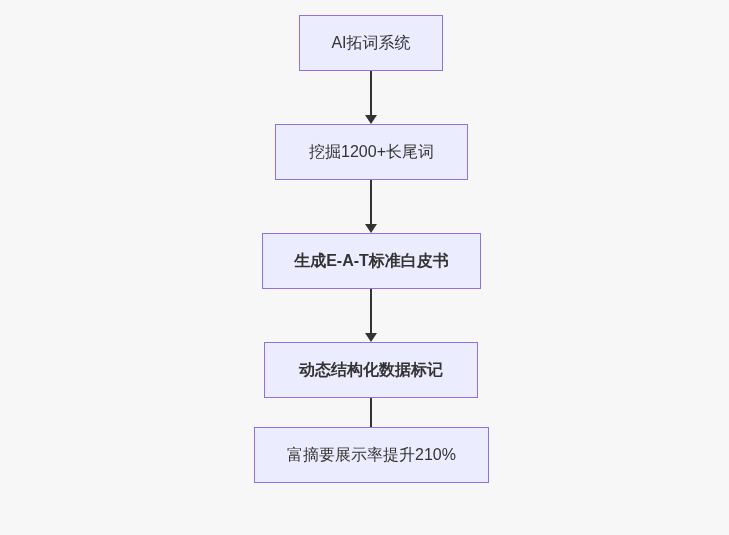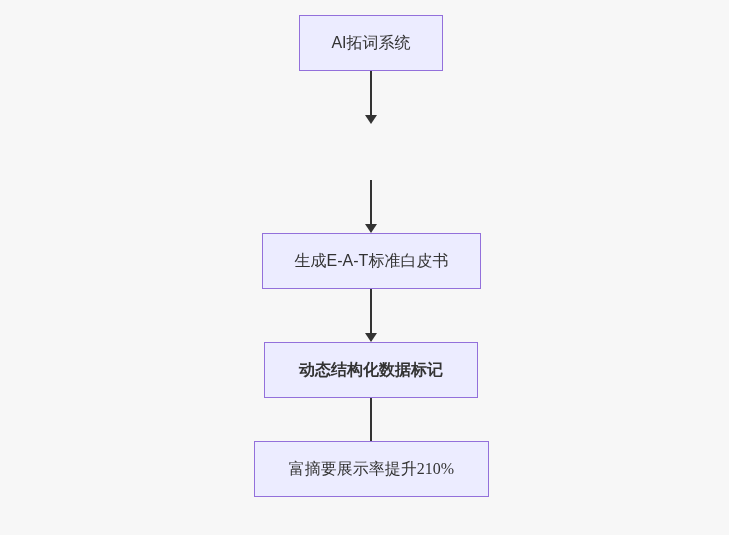--- a/index.html
+++ b/index.html
@@ -28,23 +28,23 @@
     background: var(--node-fill, #ECECFF);
     border: 1px solid var(--node-border, #9370DB);
     color: var(--text, #333333);
     font-size: 16px;
     line-height: 1;
     text-align: center;
     white-space: nowrap;
   }
   .n1 { left: 299px; top: 15px;  width: 144px; }
   .n2 { left: 275px; top: 124px; width: 193px; }
-  .n3 { left: 262px; top: 233px; width: 219px; }
+  .n3 { left: 262px; top: 233px; width: 219px; font-weight: bold; }
   .n4 { left: 264px; top: 342px; width: 214px; font-weight: bold; }
-  .n5 { left: 254px; top: 441px; width: 235px; font-family: Liberation Serif, serif; }
+  .n5 { left: 254px; top: 427px; width: 235px; }
 
   .connector {
     position: absolute;
     left: 371px;
     transform: translateX(-50%);
     width: 12px;
     height: 53px;
     display: flex;
     flex-direction: column;
     align-items: center;
@@ -74,20 +74,23 @@
 
   <div class="node n1">
     <span>AI拓词系统</span>
   </div>
 
   <div class="connector c1">
     <div class="arrow-line"></div>
     <div class="arrow-head"></div>
   </div>
 
+  <div class="node n2">
+    <span>挖掘1200+长尾词</span>
+  </div>
 
   <div class="connector c2">
     <div class="arrow-line"></div>
     <div class="arrow-head"></div>
   </div>
 
   <div class="node n3">
     <span>生成E-A-T标准白皮书</span>
   </div>
 

